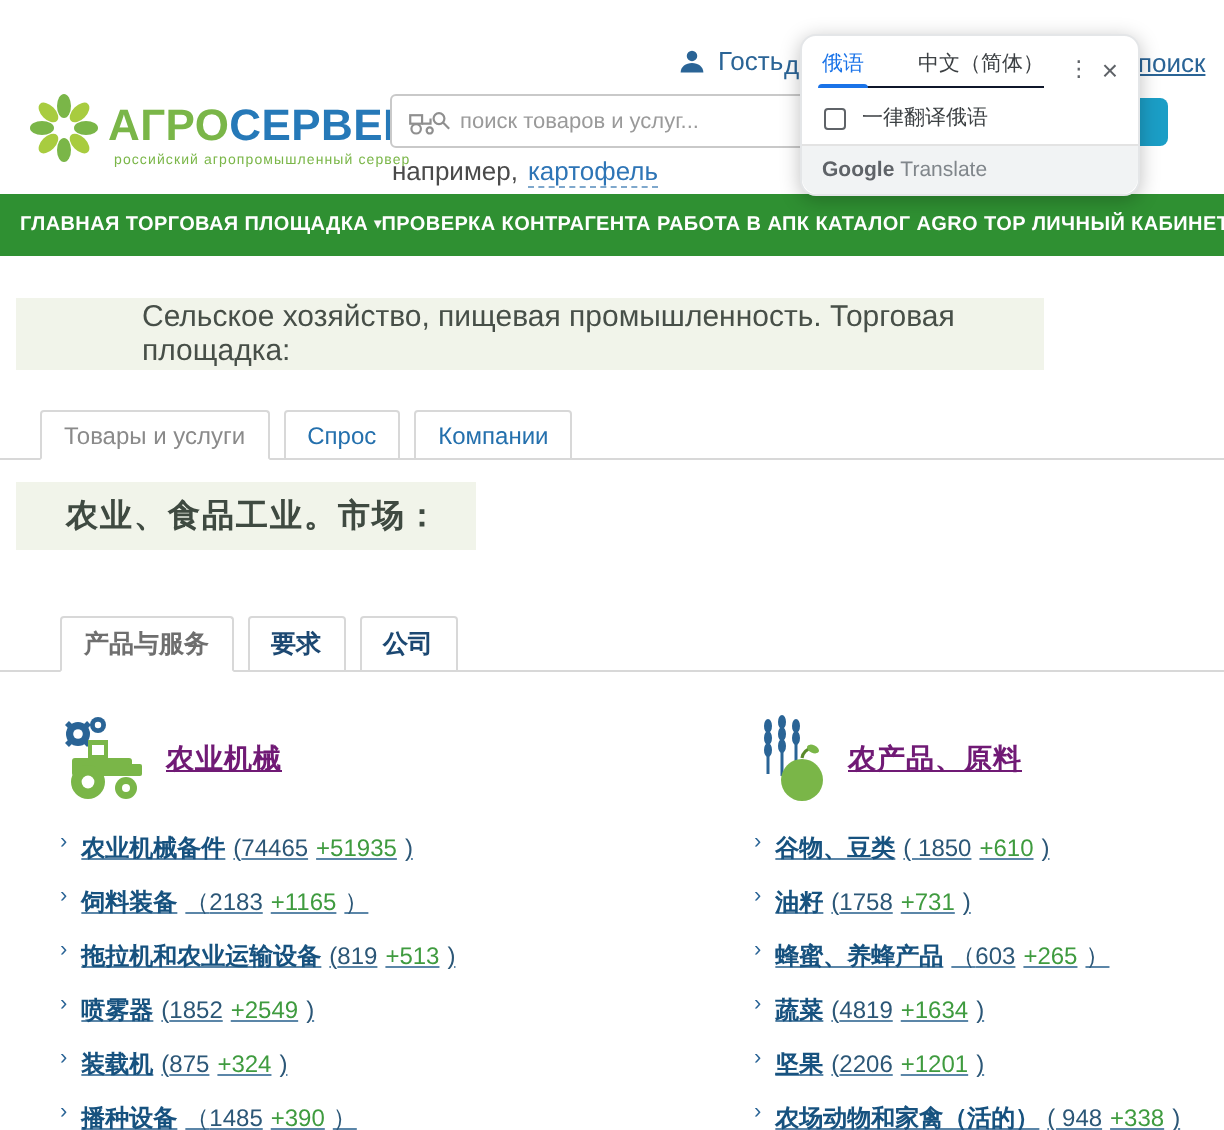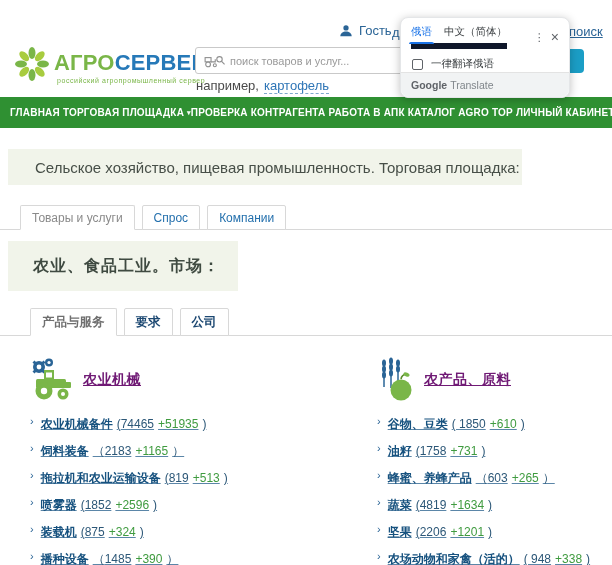--- a/index.html
+++ b/index.html
@@ -36,21 +36,21 @@
   .search-btn { position:absolute; left:547px; top:49px; width:37px; height:24px;
                 background:#1b9ec6; border:none; border-radius:4px; cursor:pointer; }
   .search-example { position:absolute; left:196px; top:78px; font-size:13px; color:#4a4a4a; }
   .example-link { color:#2e75b6; margin-left:5px; border-bottom:1px dashed #7fa8cc; cursor:pointer; }
 
   
   .gt-popup { position:absolute; left:400px; top:17px; width:170px; height:81px; background:#fff;
               border:1px solid #e4e6e8; border-radius:8px; z-index:20;
               box-shadow:0 2px 10px rgba(0,0,0,.25); }
   .gt-header { display:flex; align-items:center; padding:7px 8px 0 10px; }
-  .gt-tabs { display:flex; gap:12px; border-bottom:6px solid #0f172a; padding-bottom:4px; }
+  .gt-tabs { display:flex; gap:27px; border-bottom:1px solid #0f172a; padding-bottom:4px; }
   .gt-tab { font-size:10.5px; color:#3c4043; cursor:pointer; position:relative; white-space:nowrap; }
   .gt-tab.active { color:#1a73e8; }
   .gt-tab.active::after { content:""; position:absolute; left:-2px; right:-2px; bottom:-5px;
                           height:2px; background:#1a73e8; border-radius:2px 2px 0 0; }
   .gt-more { margin-left:auto; color:#5f6368; font-size:11px; cursor:pointer; padding:0 4px; }
   .gt-close { color:#5f6368; font-size:14px; cursor:pointer; padding:0 2px; line-height:1; }
   .gt-body { display:flex; align-items:center; gap:8px; padding:8px 10px 0 11px; }
   .gt-checkbox { width:11px; height:11px; border:1.5px solid #5f6368; border-radius:2px;
                  background:#fff; cursor:pointer; flex:0 0 auto; }
   .gt-check-label { font-size:10.5px; color:#3c4043; }
@@ -62,23 +62,23 @@
 
   
   .nav { position:absolute; left:0; top:97px; width:612px; height:31px; background:#2f9032;
          display:flex; align-items:center; justify-content:space-between; padding:12px 10px; }
   .nav-item { color:#fff; font-size:10px; font-weight:bold; letter-spacing:.2px; white-space:nowrap;
               cursor:pointer; }
   .nav-caret { font-size:7px; margin-left:3px; vertical-align:1px; opacity:.95; }
 
   
   .bar { position:absolute; background:#f1f4ea; display:flex; align-items:center; }
-  .bar-ru { left:8px; top:149px; width:514px; height:36px; }
+  .bar-ru { left:8px; top:149px; width:514px; height:36px;padding-left:36px; }
   .bar-ru span { padding-left:27px; font-size:15px; color:#474f48; }
-  .bar-zh { left:8px; top:241px; width:230px; height:50px; }
+  .bar-zh { left:8px; top:241px; width:230px; height:34px; }
   .bar-zh span { padding-left:25px; font-size:16px; font-weight:600; color:#3f4a41; letter-spacing:1px; }
 
   
   .tabrow { position:absolute; left:0; width:612px; height:27px; border-bottom:1px solid #d8d8d8;
             display:flex; align-items:flex-end; gap:7px; }
   .tabrow-ru { top:203px; padding-left:20px;text-align:right; }
   .tabrow-zh { top:309px; padding-left:30px; }
   .tab { border:1px solid #d8d8d8; border-radius:2px 2px 0 0; background:#fff; padding:5px 11px 4px;
          font-size:12px; margin-bottom:-1px; white-space:nowrap; cursor:pointer; }
   .tabrow-ru .tab { color:#2470ad; }
@@ -250,21 +250,21 @@
           <a class="cat-link"><span class="cat-lbl">饲料装备</span><span class="cat-paren">（</span><span class="cat-cnt">2183</span><span class="cat-plus">+1165</span><span class="cat-paren">）</span></a>
         </div>
 
         <div class="cat-item">
           <span class="chev">›</span>
           <a class="cat-link"><span class="cat-lbl">拖拉机和农业运输设备</span><span class="cat-paren">(</span><span class="cat-cnt">819</span><span class="cat-plus">+513</span><span class="cat-paren">)</span></a>
         </div>
 
         <div class="cat-item">
           <span class="chev">›</span>
-          <a class="cat-link"><span class="cat-lbl">喷雾器</span><span class="cat-paren">(</span><span class="cat-cnt">1852</span><span class="cat-plus">+2596</span><span class="cat-paren">)</span></a>
+          <a class="cat-link"><span class="cat-lbl">喷雾器</span><span class="cat-paren">(</span><span class="cat-cnt">1852</span><span class="cat-plus">+2549</span><span class="cat-paren">)</span></a>
         </div>
 
         <div class="cat-item">
           <span class="chev">›</span>
           <a class="cat-link"><span class="cat-lbl">装载机</span><span class="cat-paren">(</span><span class="cat-cnt">875</span><span class="cat-plus">+324</span><span class="cat-paren">)</span></a>
         </div>
 
         <div class="cat-item">
           <span class="chev">›</span>
           <a class="cat-link"><span class="cat-lbl">播种设备</span><span class="cat-paren">（</span><span class="cat-cnt">1485</span><span class="cat-plus">+390</span><span class="cat-paren">）</span></a>

